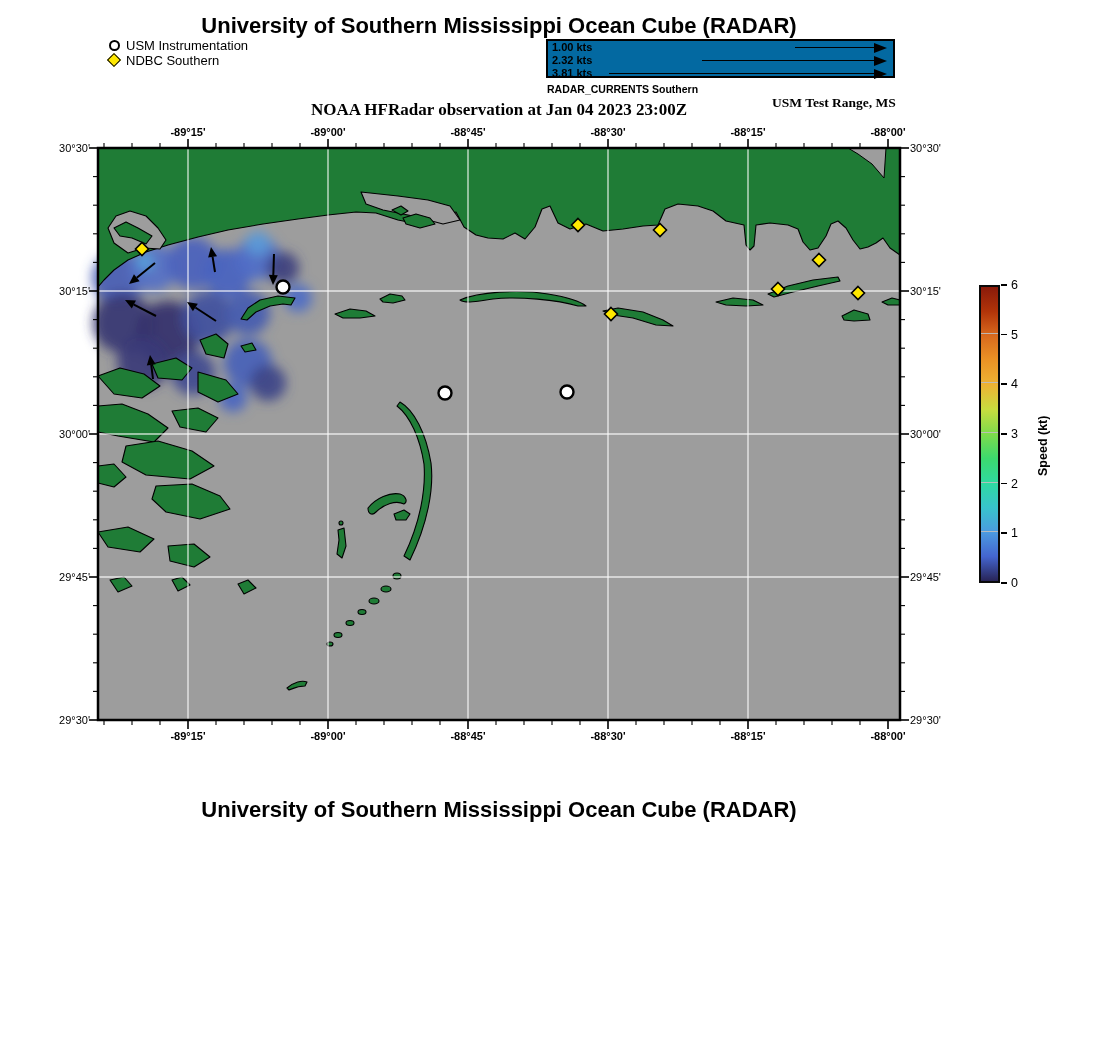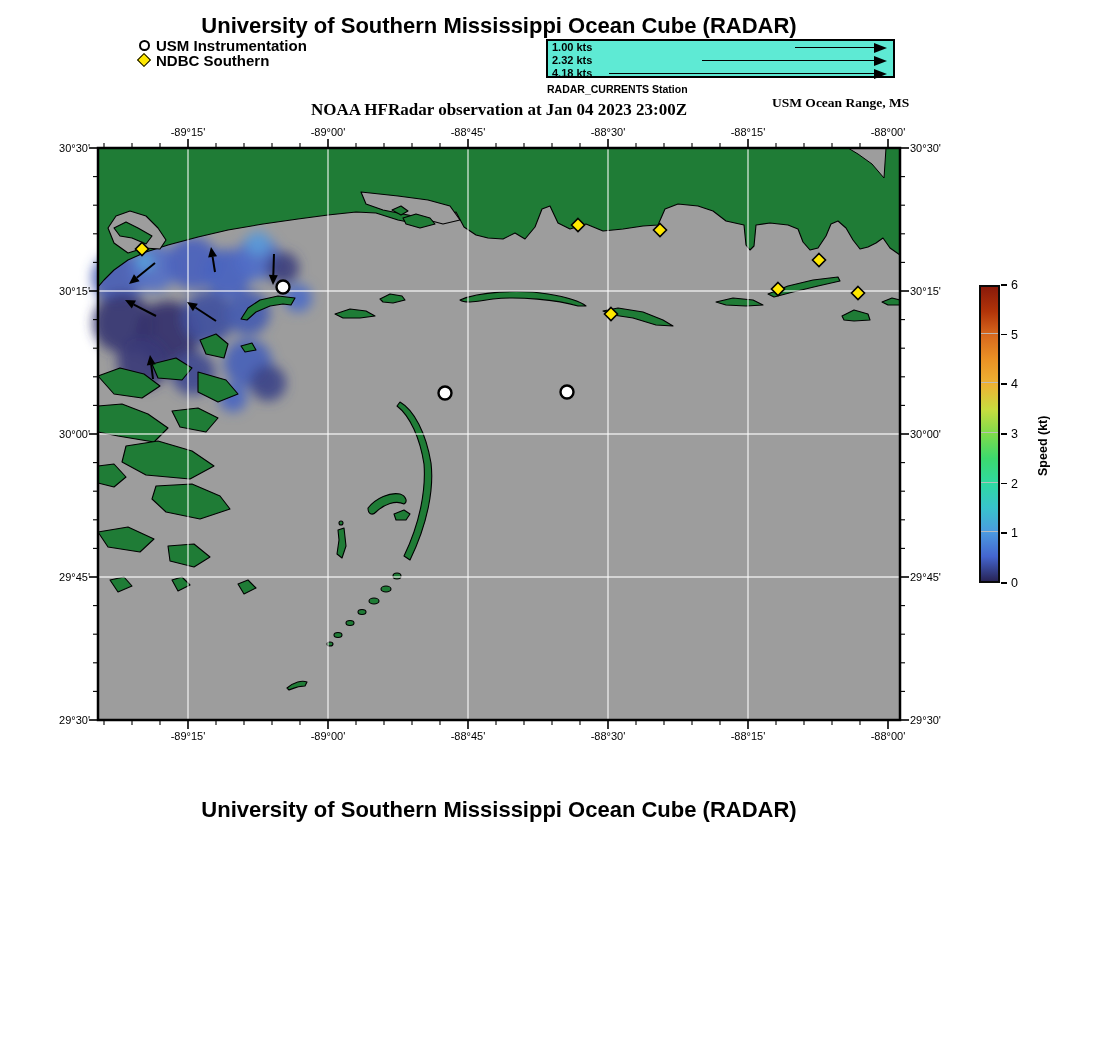--- a/index.html
+++ b/index.html
@@ -3,35 +3,35 @@
 <meta charset="utf-8">
 <style>
   html,body{margin:0;padding:0;background:#ffffff;}
   .page{position:relative;width:1100px;height:1050px;background:#ffffff;overflow:hidden;
         font-family:"Liberation Sans",sans-serif;color:#000;}
   .abs{position:absolute;}
   .title{font-size:22px;font-weight:bold;white-space:nowrap;transform:translateX(-50%);}
   .serif{font-family:"Liberation Serif",serif;}
   .subtitle{font-size:17px;font-weight:bold;white-space:nowrap;transform:translateX(-50%);}
   .range-label{font-size:13.5px;font-weight:bold;white-space:nowrap;}
-  .legend-row{position:absolute;height:14px;line-height:14px;font-size:15px;font-weight:bold;white-space:nowrap;margin-left:30px;}
+  .legend-row{position:absolute;height:14px;line-height:14px;font-size:13px;font-weight:normal;white-space:nowrap;}
   .legend-sym{position:absolute;left:0;top:1px;width:11px;height:11px;box-sizing:border-box;}
   .sym-circle{border:2.2px solid #000;border-radius:50%;background:#fff;}
   .sym-diamond{border:1.6px solid #000;background:#ffe800;transform:rotate(45deg);width:10px;height:10px;}
   .legend-text{margin-left:17px;}
-  .vbox{position:absolute;box-sizing:border-box;border:2.5px solid #000;background:#5eead4;}
+  .vbox{position:absolute;box-sizing:border-box;border:2.5px solid #000;background:#0369a1;}
   .vrow{position:relative;height:13px;}
   .vlabel{position:absolute;left:4px;top:0;font-size:11px;font-weight:bold;line-height:13px;white-space:nowrap;}
   .varrow{position:absolute;right:6px;top:50%;height:0;}
   .vline{position:absolute;right:11px;top:-1px;height:1.8px;background:#000;}
   .vhead{position:absolute;right:0;top:-5px;width:0;height:0;border-left:13px solid #000;
          border-top:5px solid transparent;border-bottom:5px solid transparent;}
   .vcaption{font-size:10.5px;font-weight:bold;white-space:nowrap;}
   .tick-label{position:absolute;font-size:11px;white-space:nowrap;}
-  .tick-label.top,.tick-label.bot{transform:translateX(-50%);}
+  .tick-label.top,.tick-label.bot{transform:translateX(-50%);font-weight:bold;}
   .tick-label.left{text-align:right;width:52px;transform:translateY(-50%);}
   .tick-label.right{text-align:left;transform:translateY(-50%);}
   .cbar{position:absolute;box-sizing:border-box;border:2px solid #0a0a0a;}
   .cbar-line{position:absolute;left:0;width:100%;height:1px;background:rgba(190,190,190,0.9);}
   .cbar-tick{position:absolute;width:6px;height:1.6px;background:#000;}
   .cbar-num{position:absolute;font-size:12.5px;transform:translateY(-50%);}
   .cbar-title{position:absolute;font-size:12.5px;font-weight:bold;white-space:nowrap;
               transform:rotate(-90deg);transform-origin:left top;}
 </style>
 </head>
@@ -62,32 +62,32 @@
           </span>
         </div>
         <div class="vrow">
           <span class="vlabel">2.32 kts</span>
           <span class="varrow">
             <span class="vline" style="width: 174px;"></span>
             <span class="vhead"></span>
           </span>
         </div>
         <div class="vrow">
-          <span class="vlabel">4.18 kts</span>
+          <span class="vlabel">3.81 kts</span>
           <span class="varrow">
             <span class="vline" style="width: 267px;"></span>
             <span class="vhead"></span>
           </span>
         </div>
       </div>
   </div>
-  <div class="abs vcaption" style="left:547px;top:83px;">RADAR_CURRENTS Station</div>
+  <div class="abs vcaption" style="left:547px;top:83px;">RADAR_CURRENTS Southern</div>
 
   <div class="abs serif subtitle" style="left:499px;top:100px;">NOAA HFRadar observation at Jan 04 2023 23:00Z</div>
-  <div class="abs serif range-label" style="left:772px;top:95px;">USM Ocean Range, MS</div>
+  <div class="abs serif range-label" style="left:772px;top:95px;">USM Test Range, MS</div>
 
   <svg class="abs" style="left:78px;top:128px;" width="842" height="612" viewBox="0 0 842 612">
     <defs>
       <filter id="softblur" x="-40%" y="-40%" width="180%" height="180%">
         <feGaussianBlur stdDeviation="6"></feGaussianBlur>
       </filter>
     </defs>
     <g transform="translate(20,20)">
       <rect x="0" y="0" width="802" height="572" fill="#9d9d9d"></rect>
       <g id="speed-field" filter="url(#softblur)">

